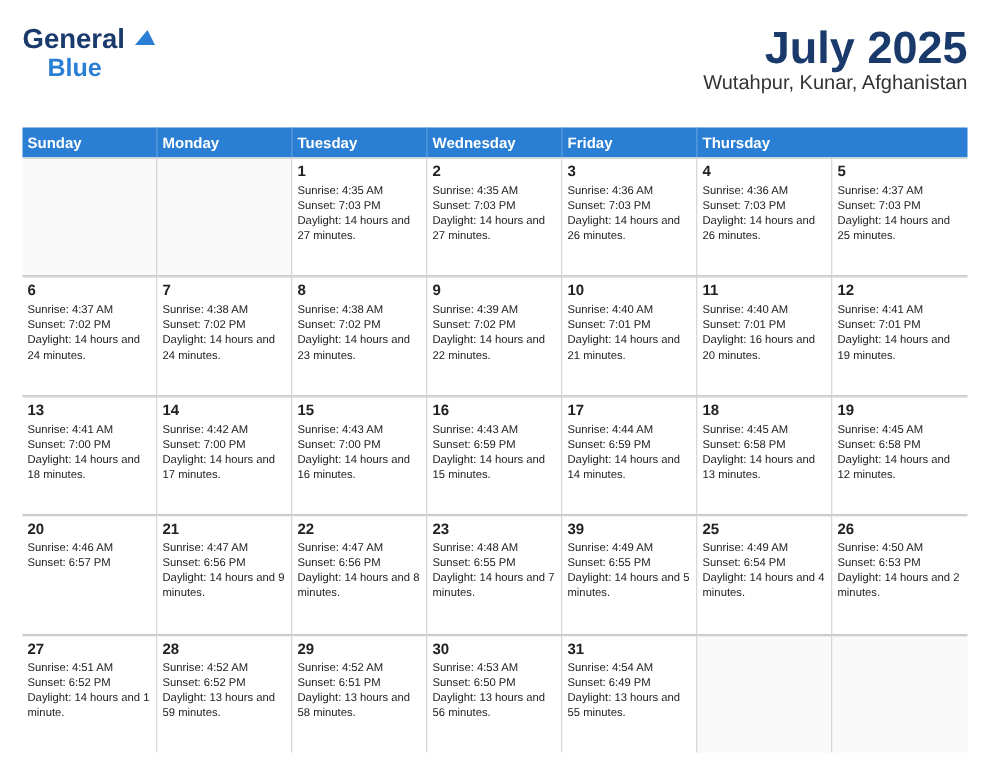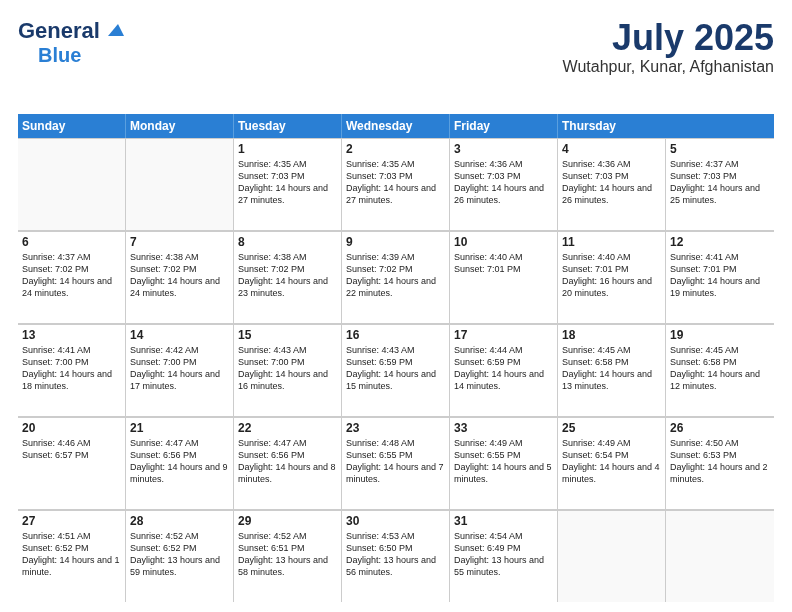--- a/index.html
+++ b/index.html
@@ -9,21 +9,20 @@
       width: 792px;
       height: 612px;
       overflow: hidden;
     }
     .page {
       width: 792px;
       height: 612px;
       padding: 18px 18px 10px 18px;
       display: flex;
       flex-direction: column;
-      gap: 28px;
     }
     .header {
       display: flex;
       justify-content: space-between;
       align-items: flex-start;
       margin-bottom: 10px;
     }
     .logo {
       display: flex;
       flex-direction: column;
@@ -43,20 +42,21 @@
       line-height: 1.1;
     }
     .subtitle {
       font-size: 16px;
       color: #333;
     }
     .calendar {
       flex: 1;
       display: flex;
       flex-direction: column;
+      margin-top: 16px;
     }
     .cal-header {
       display: grid;
       grid-template-columns: repeat(7, 1fr);
       background: #2a7fd4;
     }
     .cal-header-cell {
       color: #fff;
       font-size: 12px;
       font-weight: bold;
@@ -189,20 +189,21 @@
           <div class="cal-cell">
             <div class="day-num">9</div>
             <div class="cell-line">Sunrise: 4:39 AM</div>
             <div class="cell-line">Sunset: 7:02 PM</div>
             <div class="cell-line">Daylight: 14 hours and 22 minutes.</div>
           </div>
           <div class="cal-cell">
             <div class="day-num">10</div>
             <div class="cell-line">Sunrise: 4:40 AM</div>
             <div class="cell-line">Sunset: 7:01 PM</div>
+            <div class="cell-line">Daylight: 14 hours and 21 minutes.</div>
           </div>
           <div class="cal-cell">
             <div class="day-num">11</div>
             <div class="cell-line">Sunrise: 4:40 AM</div>
             <div class="cell-line">Sunset: 7:01 PM</div>
             <div class="cell-line">Daylight: 16 hours and 20 minutes.</div>
           </div>
           <div class="cal-cell">
             <div class="day-num">12</div>
             <div class="cell-line">Sunrise: 4:41 AM</div>
@@ -272,21 +273,21 @@
             <div class="cell-line">Sunset: 6:56 PM</div>
             <div class="cell-line">Daylight: 14 hours and 8 minutes.</div>
           </div>
           <div class="cal-cell">
             <div class="day-num">23</div>
             <div class="cell-line">Sunrise: 4:48 AM</div>
             <div class="cell-line">Sunset: 6:55 PM</div>
             <div class="cell-line">Daylight: 14 hours and 7 minutes.</div>
           </div>
           <div class="cal-cell">
-            <div class="day-num">33</div>
+            <div class="day-num">39</div>
             <div class="cell-line">Sunrise: 4:49 AM</div>
             <div class="cell-line">Sunset: 6:55 PM</div>
             <div class="cell-line">Daylight: 14 hours and 5 minutes.</div>
           </div>
           <div class="cal-cell">
             <div class="day-num">25</div>
             <div class="cell-line">Sunrise: 4:49 AM</div>
             <div class="cell-line">Sunset: 6:54 PM</div>
             <div class="cell-line">Daylight: 14 hours and 4 minutes.</div>
           </div>

